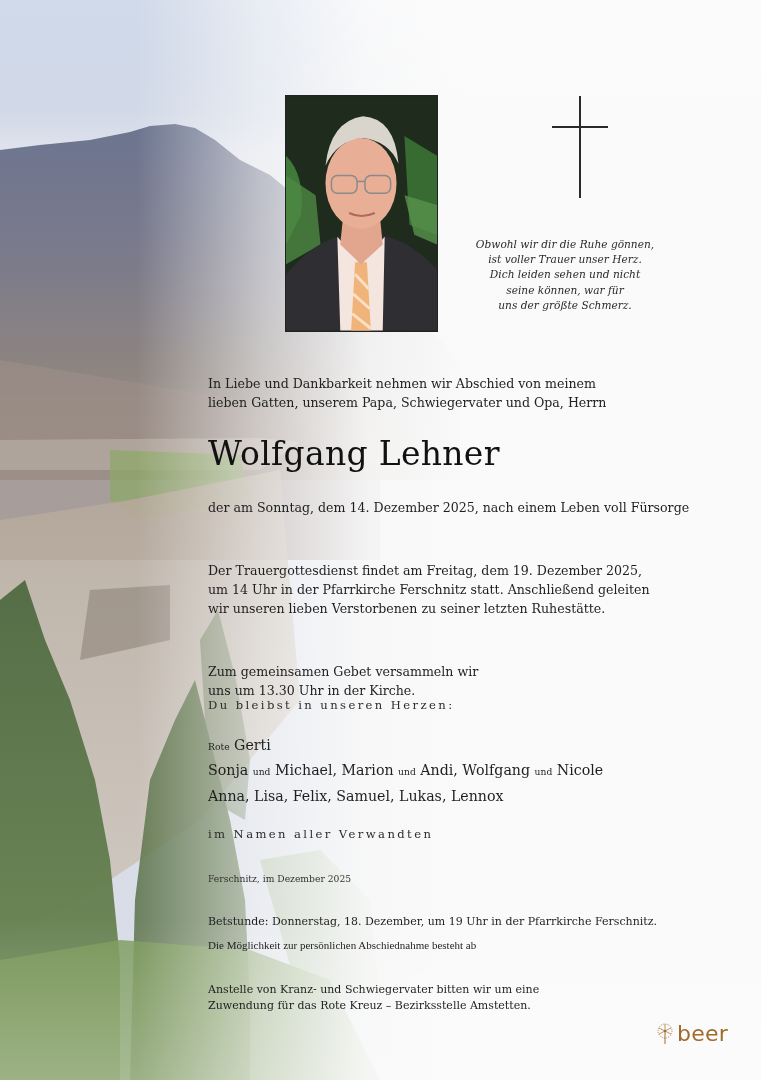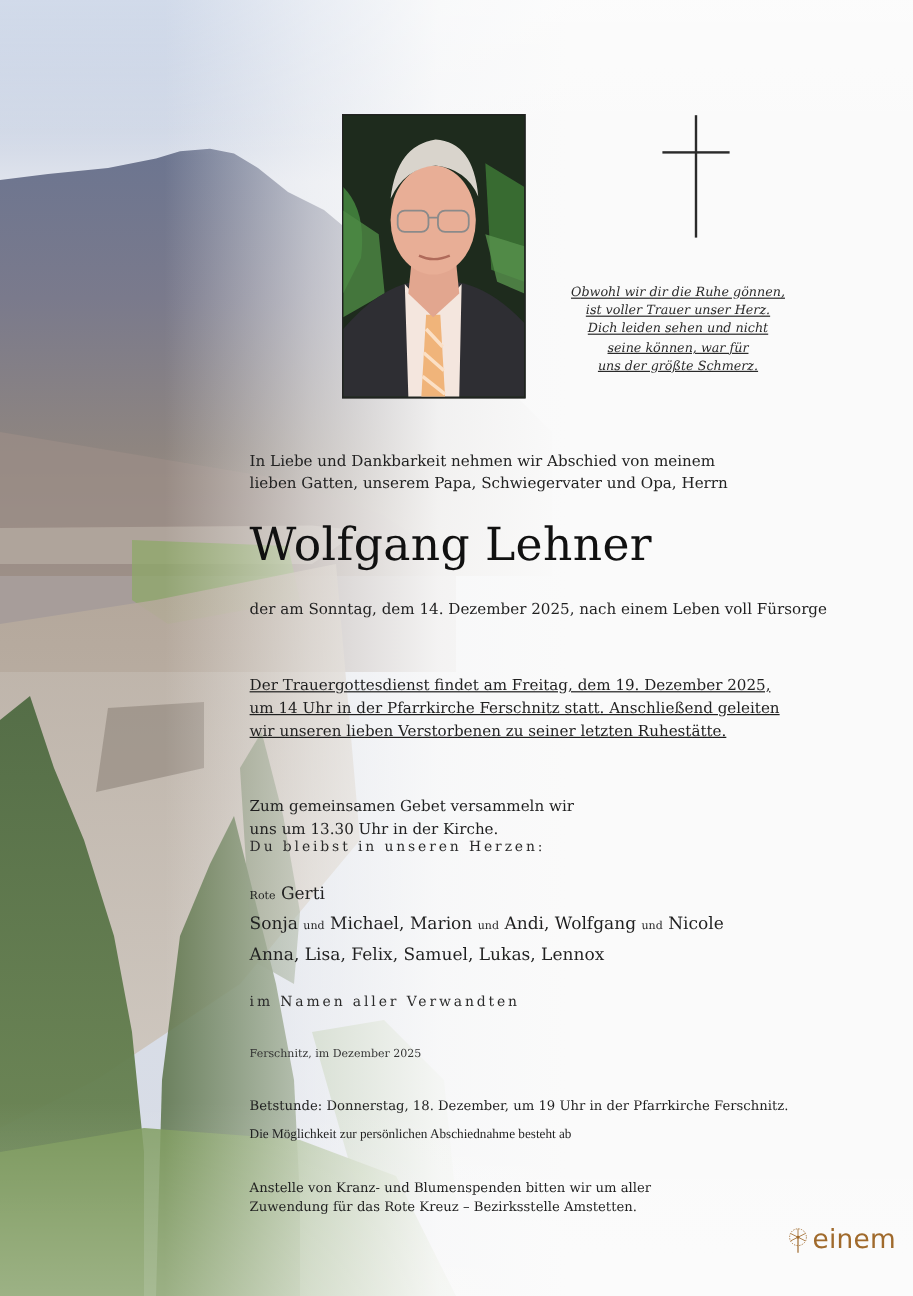--- a/index.html
+++ b/index.html
@@ -37,30 +37,30 @@
   
   .cross { position: absolute; left: 552px; top: 96px; width: 56px; height: 102px; }
   .cross .v { position: absolute; left: 27px; top: 0; width: 1.6px; height: 102px; background: #2a2a2a; }
   .cross .h { position: absolute; left: 0; top: 30px; width: 56px; height: 1.6px; background: #2a2a2a; }
   
   .poem {
     position: absolute; left: 470px; top: 237px; width: 190px;
     text-align: center; font-style: italic; font-size: 10.6px; line-height: 15.2px;
     color: #2a2a2a;
   }
-  .poem div { white-space: nowrap; text-decoration: underline; }
+  .poem div { white-space: nowrap; }
   
   .block { position: absolute; left: 208px; width: 530px; }
   .intro { top: 374px; font-size: 12.6px; line-height: 19px; color: #222; }
   .name {
-    top: 428px; font-family: "DejaVu Serif", serif; font-size: 38px; line-height: 52px;
+    top: 428px; font-family: "DejaVu Serif", serif; font-size: 33px; line-height: 52px;
     color: #111; letter-spacing: 0.3px; font-weight: normal;
   }
   .death { top: 498px; font-size: 12.6px; line-height: 19px; }
-  .service { top: 561px; font-size: 12.6px; line-height: 19px; text-decoration: underline; }
+  .service { top: 561px; font-size: 12.6px; line-height: 19px; }
   .prayer { top: 618px; font-size: 12.6px; line-height: 19px; margin-top: 44px; }
   .hearts {
     top: 696px; font-size: 11.6px; letter-spacing: 2.4px; line-height: 18px; color: #2b2b2b;
   }
   .family1 { top: 733px; font-size: 14.2px; line-height: 24px; }
   .family2 { top: 758px; font-size: 14.2px; line-height: 24px; }
   .family3 { top: 784px; font-size: 14.2px; line-height: 24px; }
   .small { font-size: 9.2px; }
   .relatives {
     top: 825px; font-size: 11.6px; letter-spacing: 2.4px; line-height: 18px; color: #2b2b2b;
@@ -211,31 +211,31 @@
 
 <div class="block place">Ferschnitz, im Dezember 2025</div>
 
 <div class="block betstunde">Betstunde: Donnerstag, 18. Dezember, um 19 Uhr in der Pfarrkirche Ferschnitz.</div>
 
 <div class="block farewell">
   <div>Die Möglichkeit zur persönlichen Abschiednahme besteht ab</div>
 </div>
 
 <div class="block donation">
-  <div>Anstelle von Kranz- und Blumenspenden bitten wir um aller</div>
+  <div>Anstelle von Kranz- und Schwiegervater bitten wir um eine</div>
   <div>Zuwendung für das Rote Kreuz – Bezirksstelle Amstetten.</div>
 </div>
 
 <div class="logo">
   <svg class="mark" viewBox="0 0 20 22">
     <g stroke="#a06a2c" stroke-width="0.7" fill="none">
       <circle cx="10" cy="8" r="7" stroke-dasharray="1.2 1"></circle>
       <line x1="10" y1="8" x2="10" y2="1"></line>
       <line x1="10" y1="8" x2="16" y2="5"></line>
       <line x1="10" y1="8" x2="4" y2="5"></line>
       <line x1="10" y1="8" x2="16" y2="11"></line>
       <line x1="10" y1="8" x2="4" y2="11"></line>
       <line x1="10" y1="8" x2="10" y2="21" stroke-width="1"></line>
     </g>
     <circle cx="10" cy="8" r="1.2" fill="#a06a2c"></circle>
   </svg>
-  <span class="word">einem</span>
+  <span class="word">beer</span>
 </div>
 
 </body></html>

